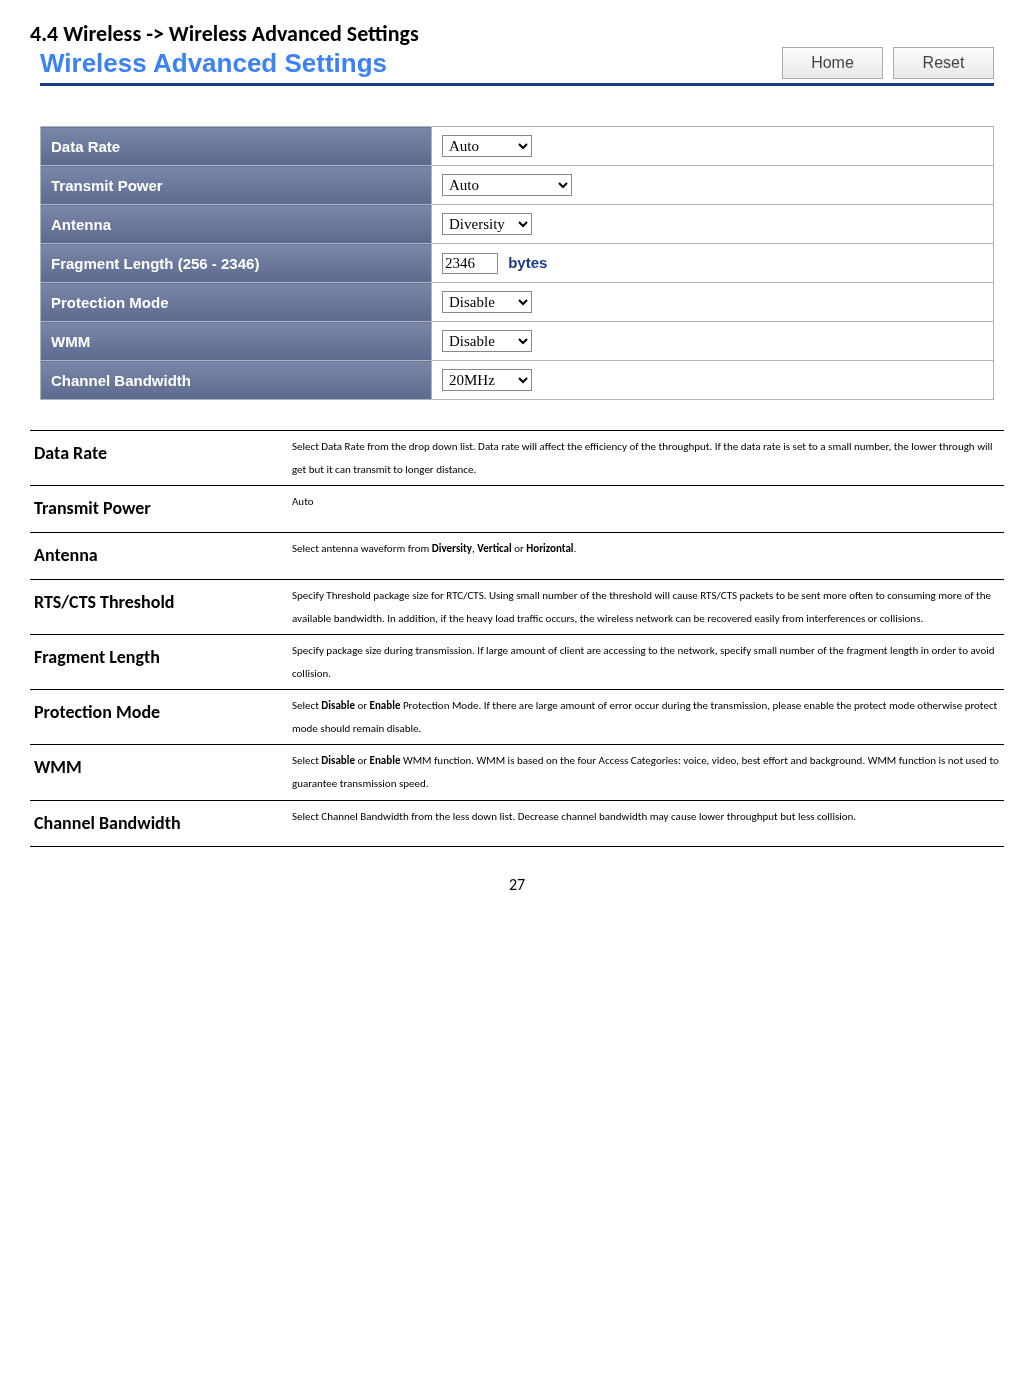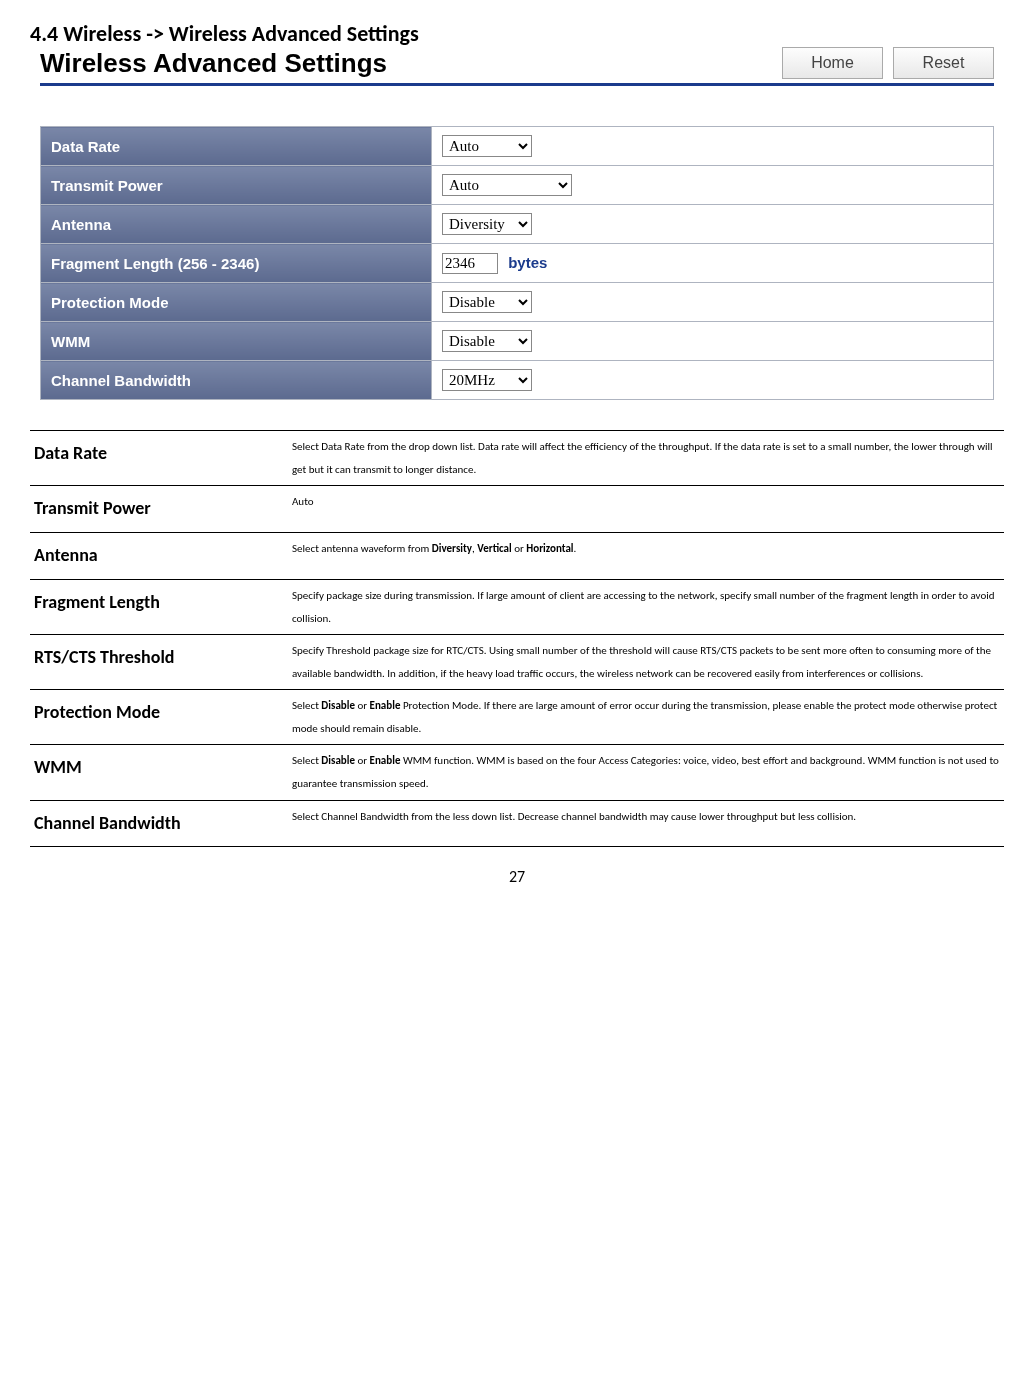--- a/index.html
+++ b/index.html
@@ -21,21 +21,21 @@
     display: flex;
     align-items: center;
     border-bottom: 3px solid #1b3b8c;
     padding-bottom: 4px;
     margin-bottom: 40px;
   }
   .panel-title {
     font-family: Verdana, Arial, sans-serif;
     font-size: 26px;
     font-weight: bold;
-    color: #000000;
+    color: #3b82f6;
     flex: 1;
   }
   .panel-btn {
     font-family: Arial, sans-serif;
     font-size: 16px;
     color: #444;
     background: linear-gradient(#fdfdfd, #e8e8e8);
     border: 1px solid #aaa;
     width: 101px;
     height: 32px;
@@ -92,21 +92,21 @@
   }
   .desc-table td.term {
     font-weight: bold;
     width: 250px;
     font-size: 18px;
   }
   .desc-table td.desc { font-size: 11px; }
   .page-num {
     text-align: center;
     font-size: 16px;
-    margin-top: 20px;
+    margin-top: 28px;
   }
 </style>
 </head>
 <body>
 
 <div class="section-heading">4.4 Wireless -&gt; Wireless Advanced Settings</div>
 
 <div class="panel">
   <div class="panel-header">
     <div class="panel-title">Wireless Advanced Settings</div>
@@ -171,28 +171,28 @@
       </tr>
       <tr>
         <td class="term">Transmit Power</td>
         <td class="desc">Auto</td>
       </tr>
       <tr>
         <td class="term">Antenna</td>
         <td class="desc">Select antenna waveform from <b>Diversity</b>, <b>Vertical</b> or <b>Horizontal</b>.</td>
       </tr>
       <tr>
+        <td class="term">RTS/CTS Threshold</td>
+        <td class="desc">Specify Threshold package size for RTC/CTS. Using small number of the threshold will cause RTS/CTS packets to be sent more often to consuming more of the available bandwidth. In addition, if the heavy load traffic occurs, the wireless network can be recovered easily from interferences or collisions.</td>
+      </tr>
+      <tr>
         <td class="term">Fragment Length</td>
         <td class="desc">Specify package size during transmission. If large amount of client are accessing to the network, specify small number of the fragment length in order to avoid collision.</td>
       </tr>
       <tr>
-        <td class="term">RTS/CTS Threshold</td>
-        <td class="desc">Specify Threshold package size for RTC/CTS. Using small number of the threshold will cause RTS/CTS packets to be sent more often to consuming more of the available bandwidth. In addition, if the heavy load traffic occurs, the wireless network can be recovered easily from interferences or collisions.</td>
-      </tr>
-      <tr>
         <td class="term">Protection Mode</td>
         <td class="desc">Select <b>Disable</b> or <b>Enable</b> Protection Mode. If there are large amount of error occur during the transmission, please enable the protect mode otherwise protect mode should remain disable.</td>
       </tr>
       <tr>
         <td class="term">WMM</td>
         <td class="desc">Select <b>Disable</b> or <b>Enable</b> WMM function. WMM is based on the four Access Categories: voice, video, best effort and background. WMM function is not used to guarantee transmission speed.</td>
       </tr>
       <tr>
         <td class="term">Channel Bandwidth</td>
         <td class="desc">Select Channel Bandwidth from the less down list. Decrease channel bandwidth may cause lower throughput but less collision.</td>

